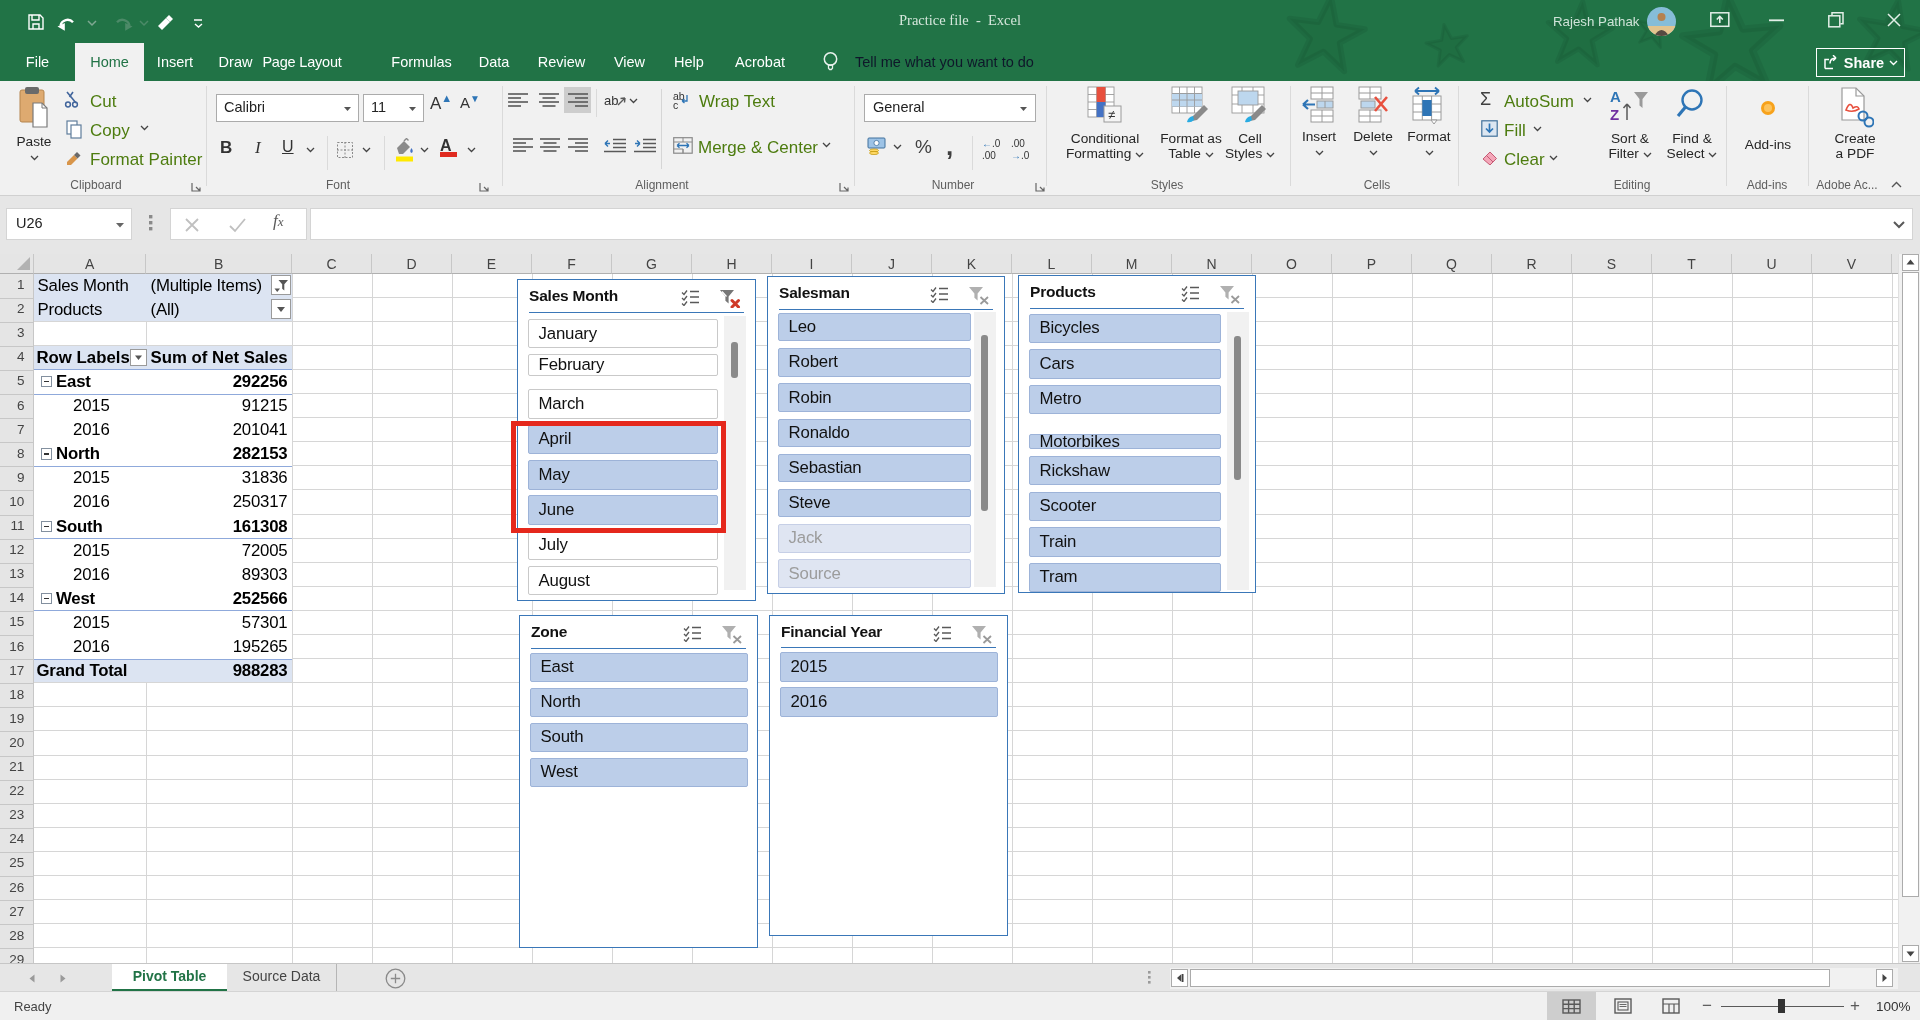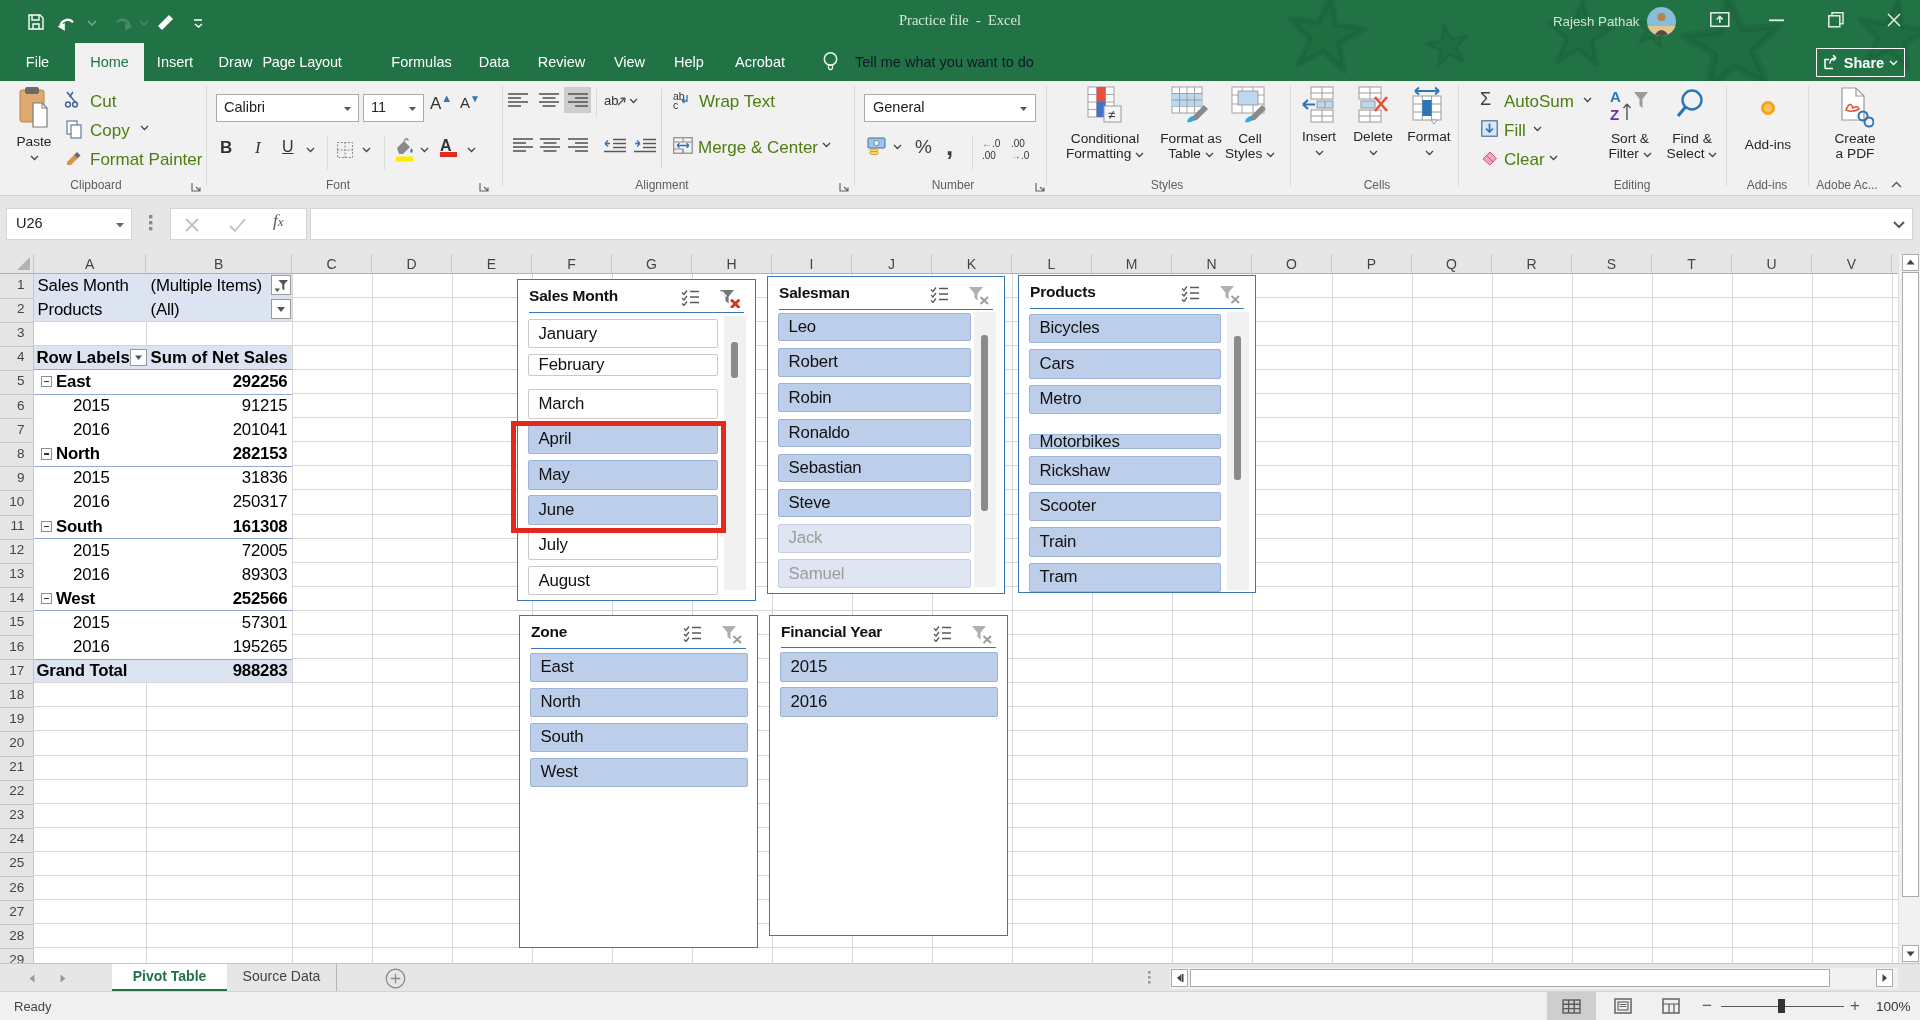--- a/index.html
+++ b/index.html
@@ -814,21 +814,21 @@
      <path d="M12.5 11 L20 18 M20 11 L12.5 18" stroke="#9a9a9a" stroke-width="1.8" fill="none"></path>
           </svg>
         <div class="sl-line" style="top:31.5px;"></div>
         <div class="sl-item sel" style="left:10px;top:35.9px;width:193px;height:28.5px;">Leo</div>
         <div class="sl-item sel" style="left:10px;top:71.1px;width:193px;height:28.5px;">Robert</div>
         <div class="sl-item sel" style="left:10px;top:106.3px;width:193px;height:28.5px;">Robin</div>
         <div class="sl-item sel" style="left:10px;top:141.5px;width:193px;height:28.5px;">Ronaldo</div>
         <div class="sl-item sel" style="left:10px;top:176.7px;width:193px;height:28.5px;">Sebastian</div>
         <div class="sl-item sel" style="left:10px;top:211.9px;width:193px;height:28.5px;">Steve</div>
         <div class="sl-item nodata" style="left:10px;top:247.1px;width:193px;height:28.5px;">Jack</div>
-        <div class="sl-item nodata" style="left:10px;top:282.3px;width:193px;height:28.5px;">Samuel</div>
+        <div class="sl-item nodata" style="left:10px;top:282.3px;width:193px;height:28.5px;">Source</div>
         <div class="abs" style="left:206px;top:35.0px;width:22px;height:275px;background:#f1f1f1;"></div>
         <div class="abs" style="left:213px;top:57.5px;width:6.5px;height:176.5px;background:#8a8a8a;border-radius:3px;"></div>
       </div>
       <div class="slicer" style="left:1018px;top:21.5px;width:238px;height:318px;">
         <div class="sl-head">Products</div>
         <svg style="position:absolute;right:55px;top:9px;" width="19" height="17" viewBox="0 0 19 17">
      <g stroke="#595959" stroke-width="1.3" fill="none">
               <path d="M1 3.5 l2 2 3-4"></path>
               <path d="M1 9 l2 2 3-4"></path>
               <path d="M1 14.5 l2 2 3-4"></path>

